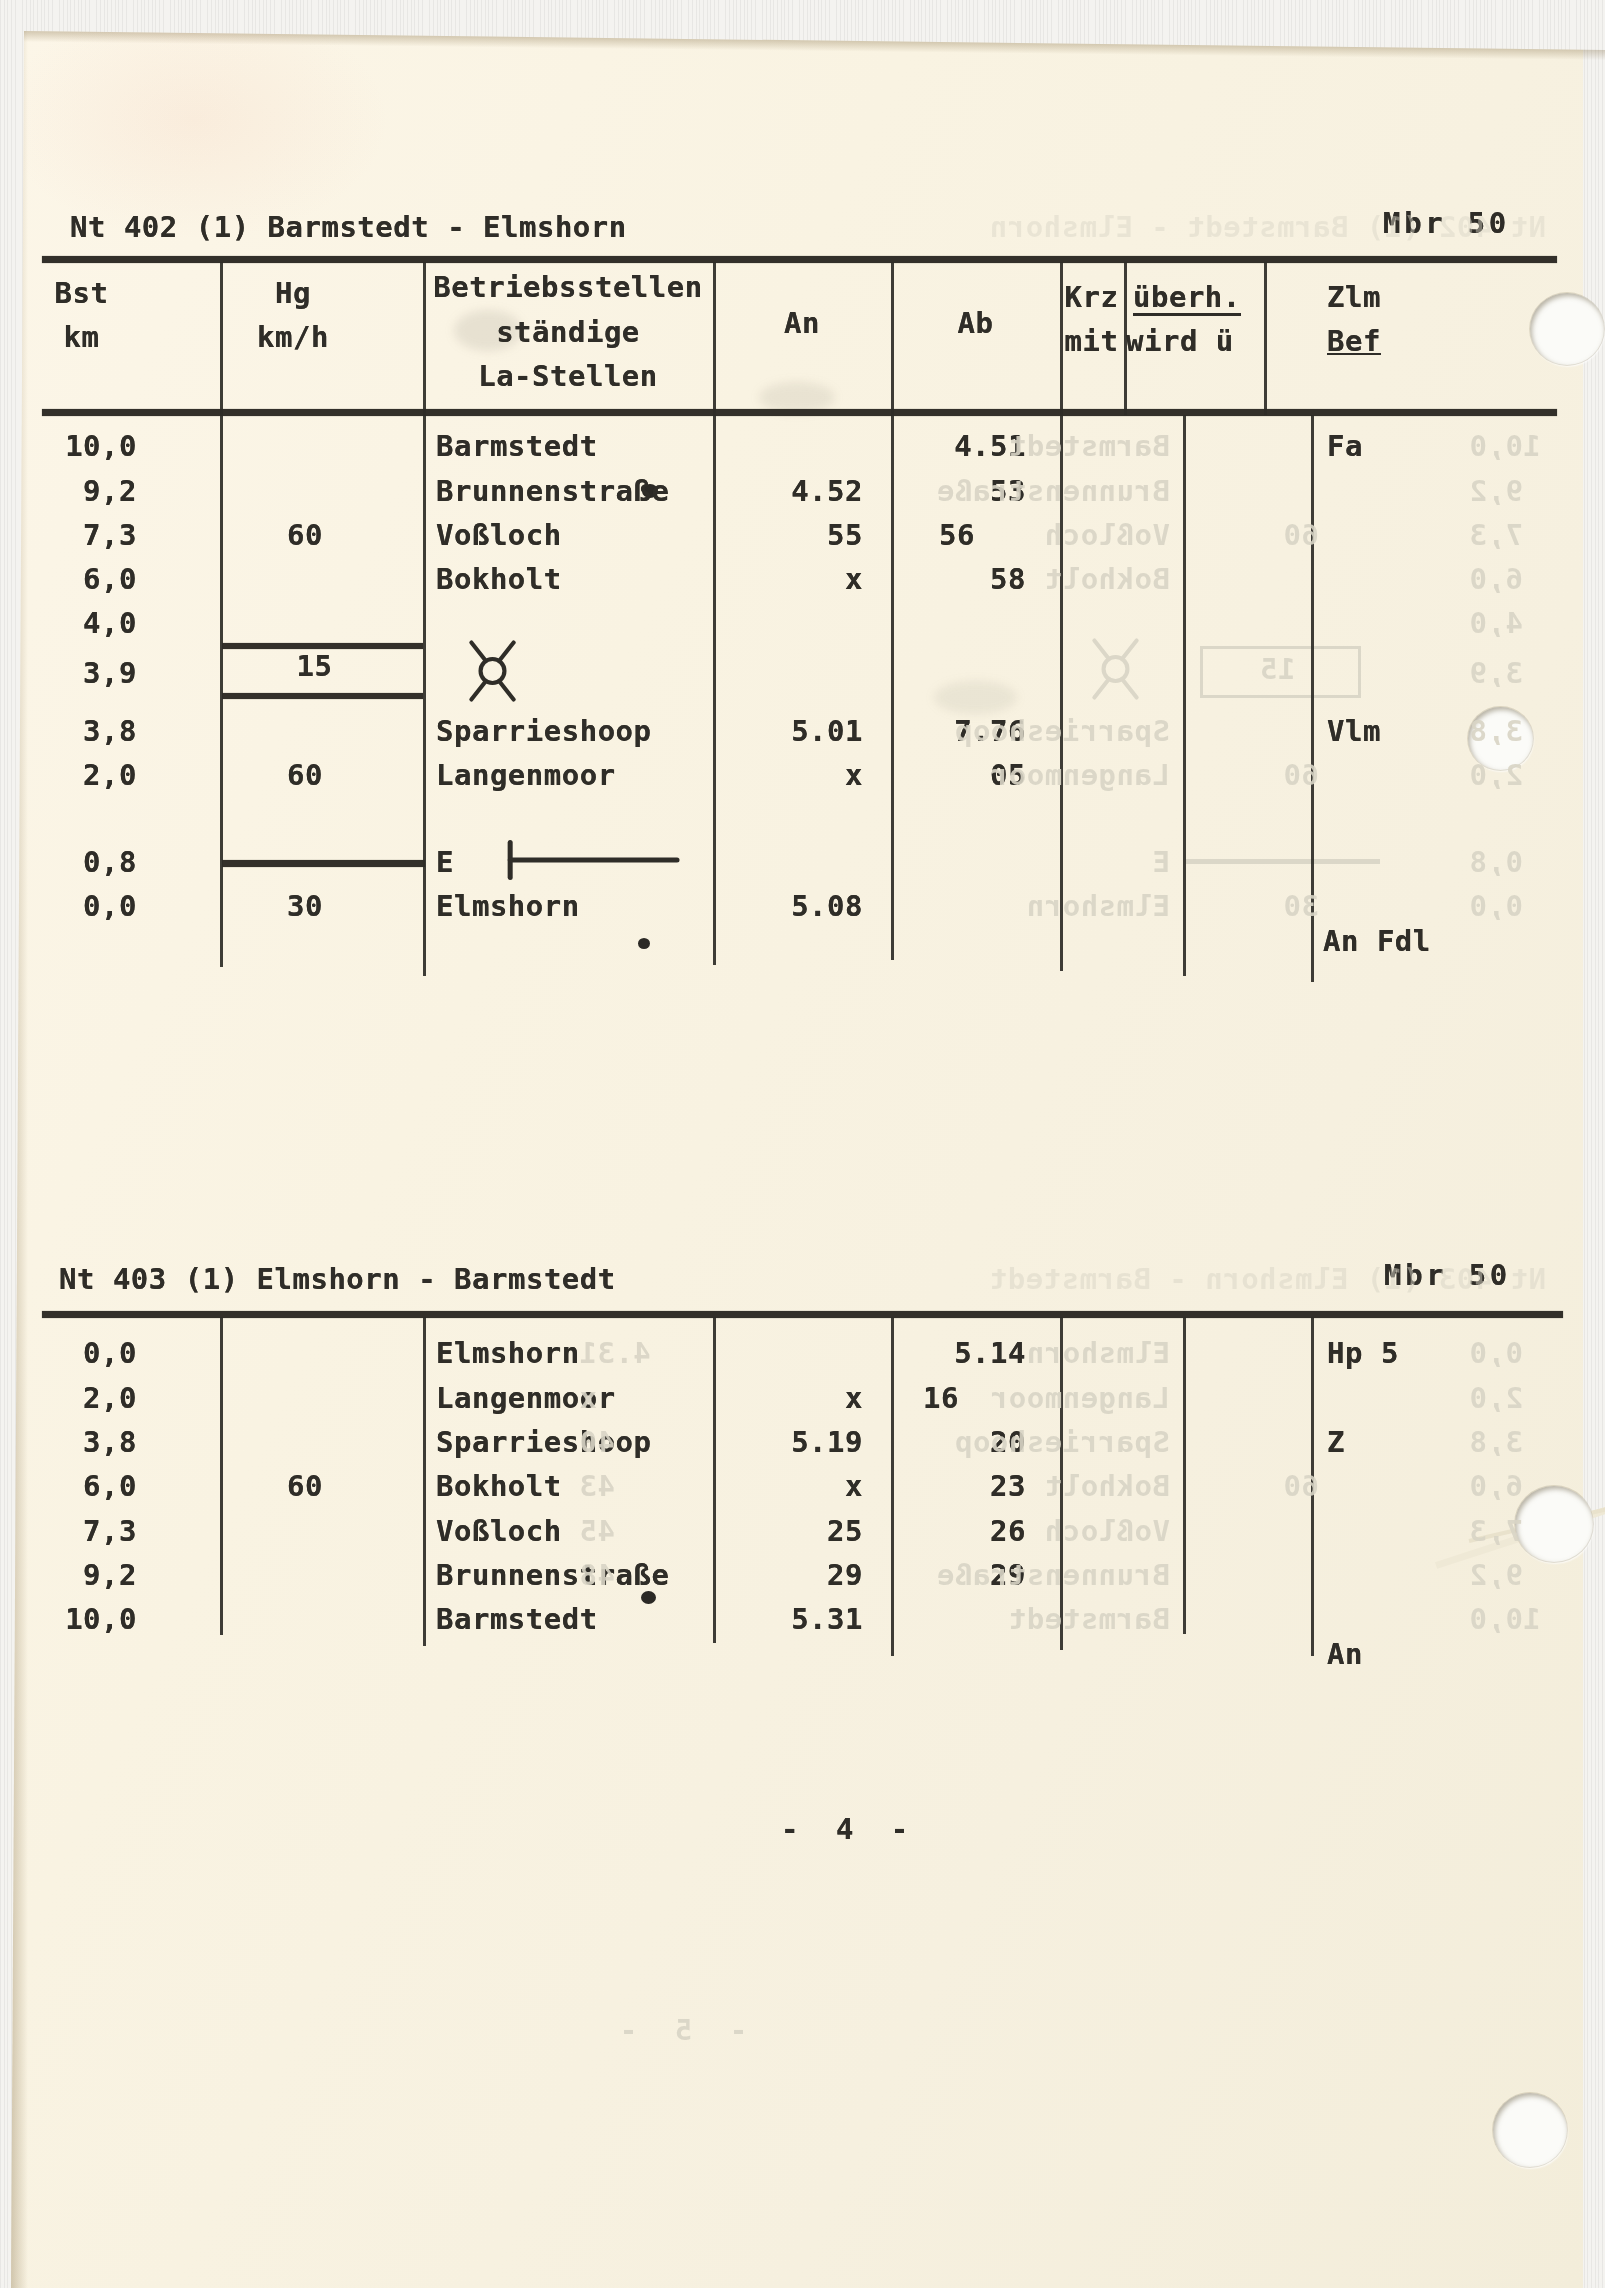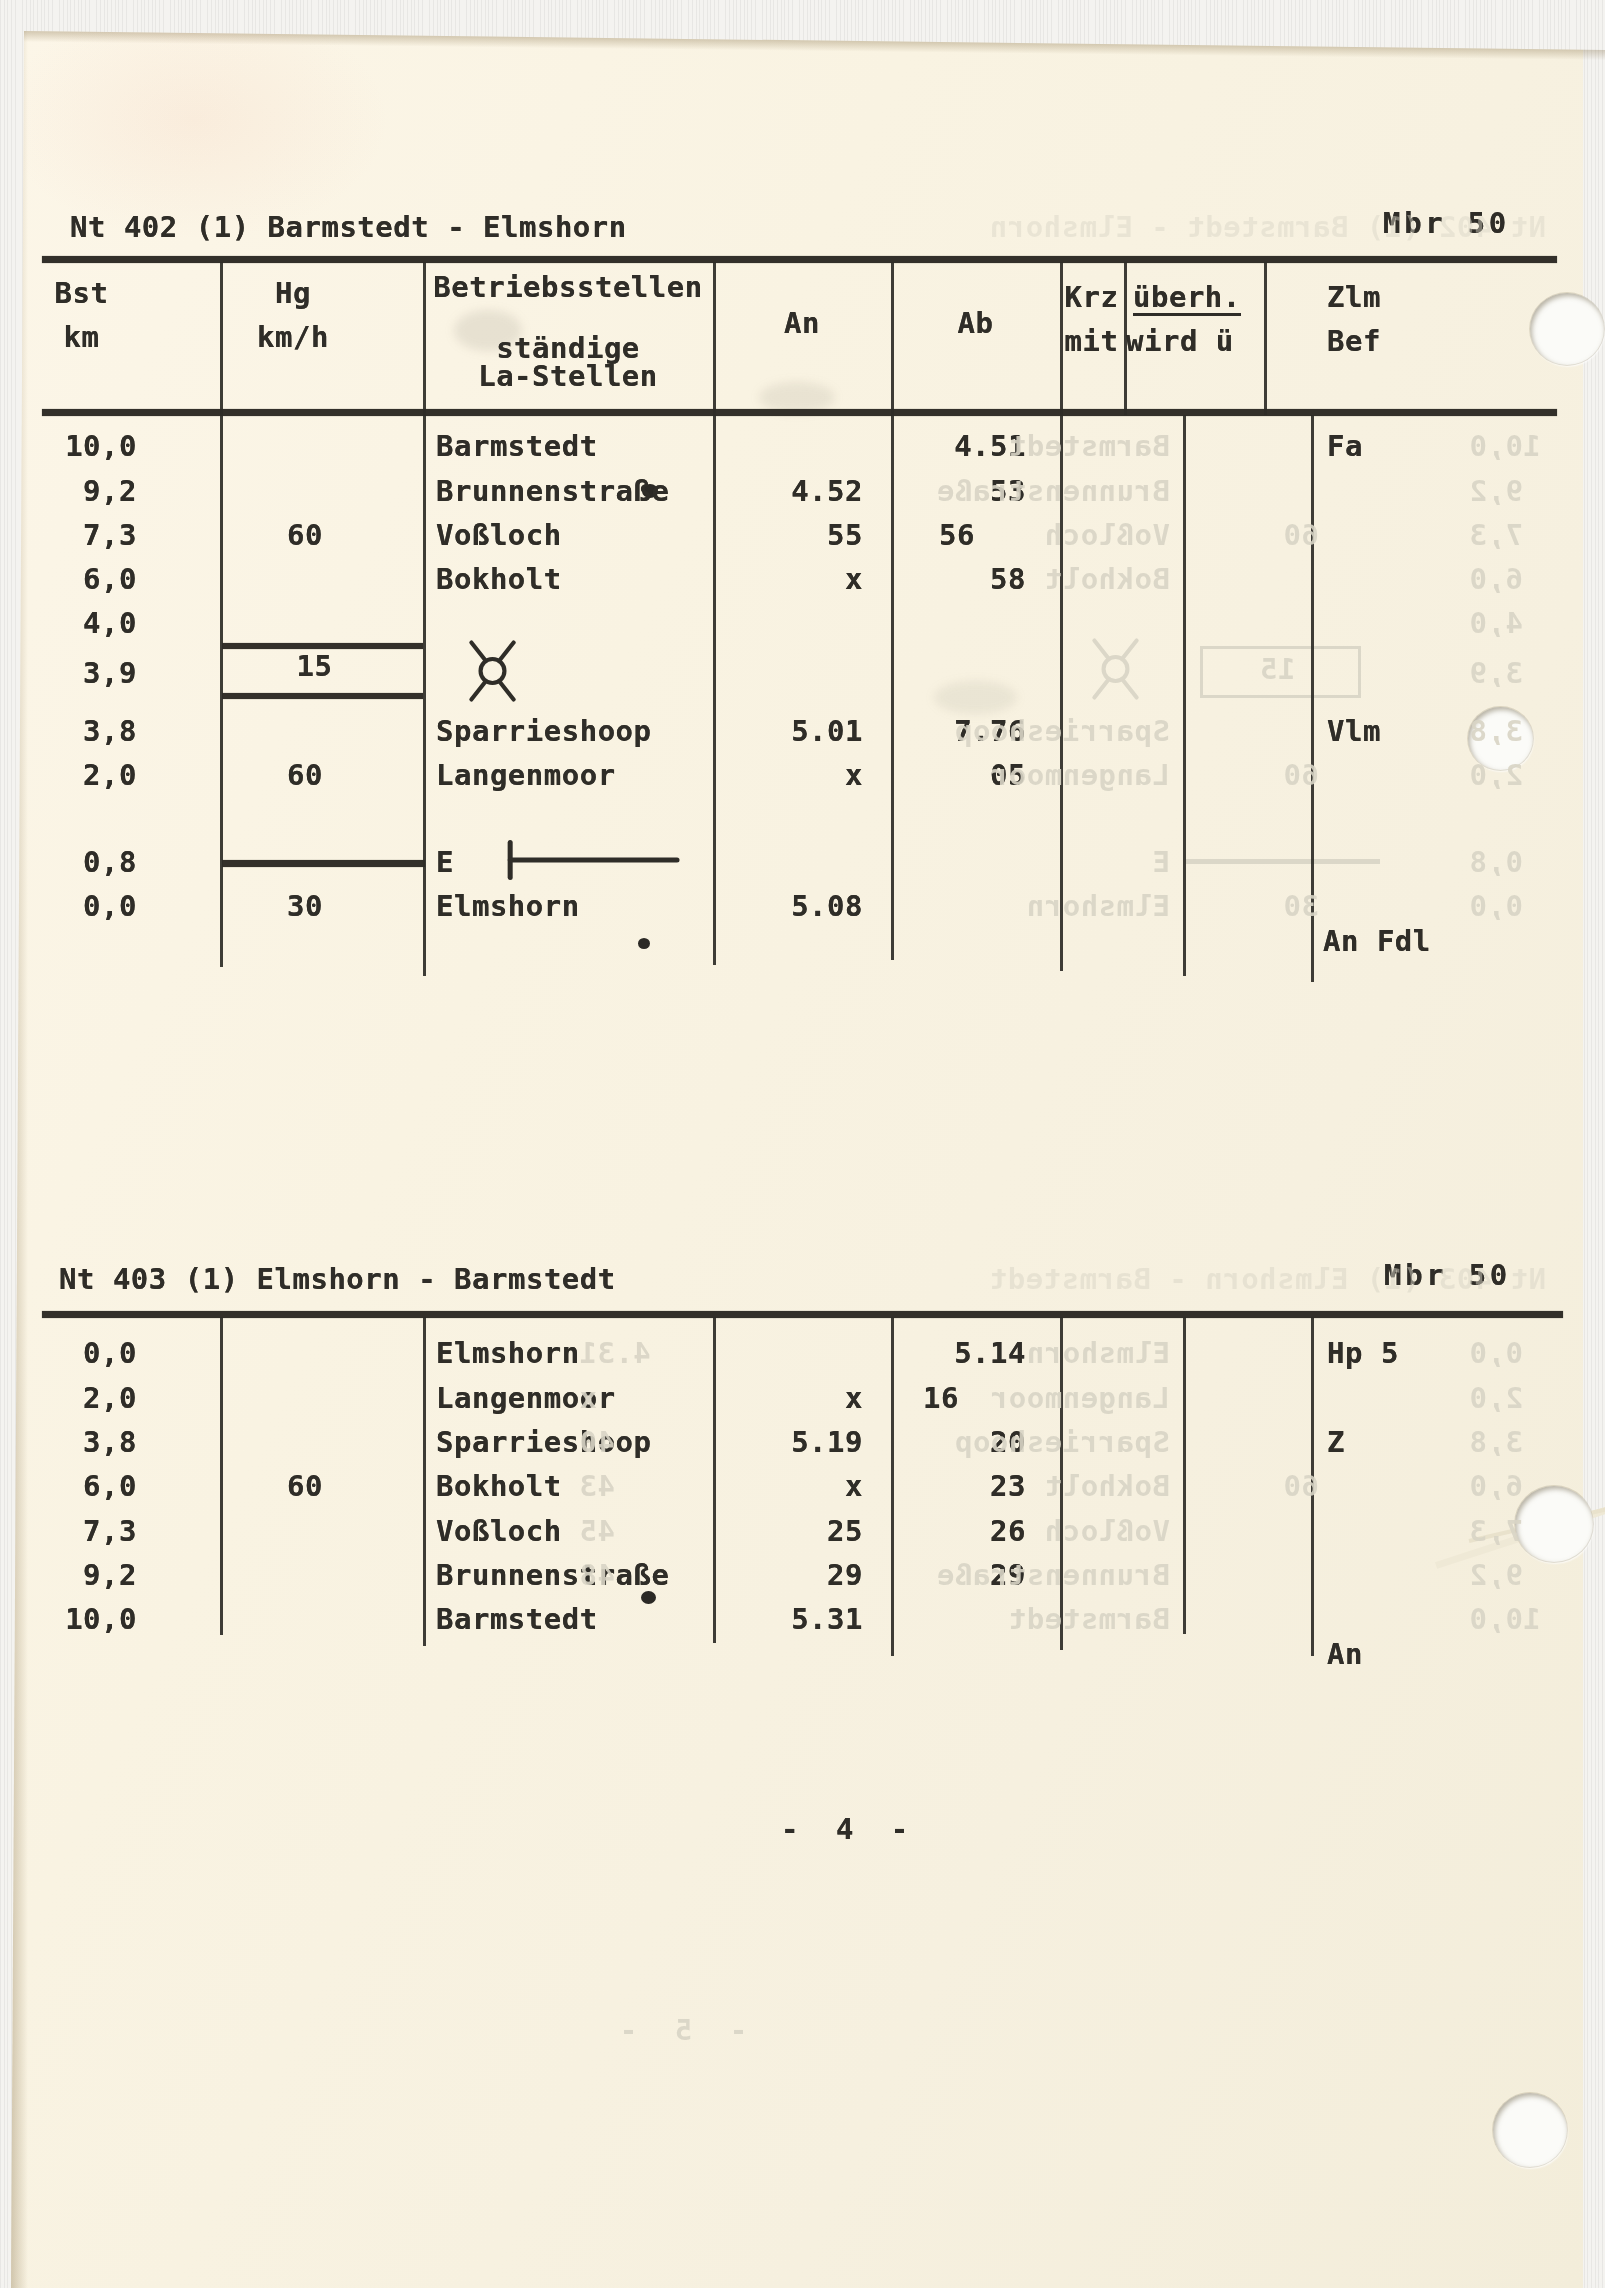--- a/index.html
+++ b/index.html
@@ -55,30 +55,30 @@
     <div class="smudge" style="left:934px;top:681px;width:83px;height:33px;background:rgba(120,114,98,.10);"></div>
 
     <div class="t" style="left:70px;top:209px;">Nt 402 (1) Barmstedt - Elmshorn</div>
     <div class="t mbr" style="left:1383px;top:205px;">Mbr 50</div>
 
     <div class="t" style="left:26px;top:275px;width:111px;text-align:center;">Bst</div>
     <div class="t" style="left:26px;top:319px;width:111px;text-align:center;">km</div>
     <div class="t" style="left:210px;top:275px;width:166px;text-align:center;">Hg</div>
     <div class="t" style="left:210px;top:319px;width:166px;text-align:center;">km/h</div>
     <div class="t" style="left:423px;top:269px;width:290px;text-align:center;">Betriebsstellen</div>
-    <div class="t" style="left:423px;top:314px;width:290px;text-align:center;margin-top:16px;">ständige</div>
+    <div class="t" style="left:423px;top:314px;width:290px;text-align:center;">ständige</div>
     <div class="t" style="left:423px;top:358px;width:290px;text-align:center;">La-Stellen</div>
     <div class="t" style="left:713px;top:305px;width:178px;text-align:center;">An</div>
     <div class="t" style="left:891px;top:305px;width:169px;text-align:center;">Ab</div>
     <div class="t" style="left:1052px;top:279px;width:79px;text-align:center;">Krz</div>
     <div class="t" style="left:1052px;top:323px;width:79px;text-align:center;">mit</div>
     <div class="t underlined" style="left:1133px;top:282px;">überh.</div>
     <div class="t" style="left:1126px;top:323px;width:140px;text-align:left;">wird ü</div>
     <div class="t" style="left:1327px;top:279px;">Zlm</div>
-    <div class="t" style="left:1327px;top:323px;">Bef</div>
+    <div class="t" style="left:1327px;top:323px;text-decoration:underline;">Bef</div>
 
     <div class="t" style="left:222px;top:648px;width:185px;text-align:center;">15</div>
 
     <svg style="position:absolute;left:464px;top:637px;" width="57" height="68" viewBox="0 0 62 74">
       <g stroke="#2f2d28" stroke-width="4.5" fill="none" stroke-linecap="round">
         <circle cx="31" cy="37" r="13"></circle>
         <line x1="8" y1="6" x2="23" y2="25"></line>
         <line x1="54" y1="6" x2="39" y2="25"></line>
         <line x1="8" y1="68" x2="23" y2="49"></line>
         <line x1="54" y1="68" x2="39" y2="49"></line>

